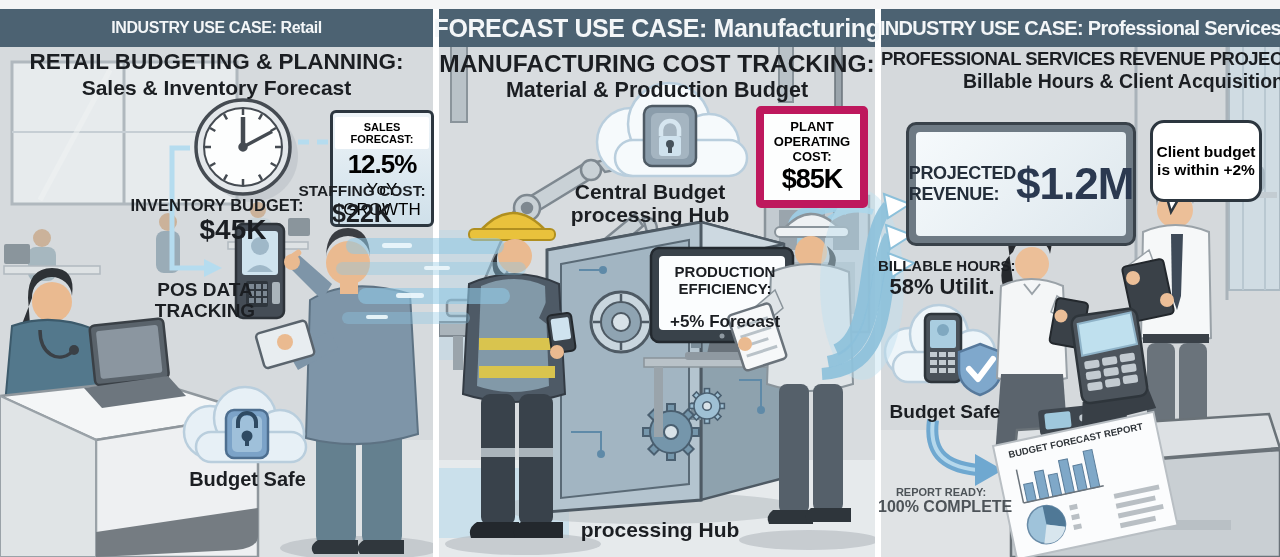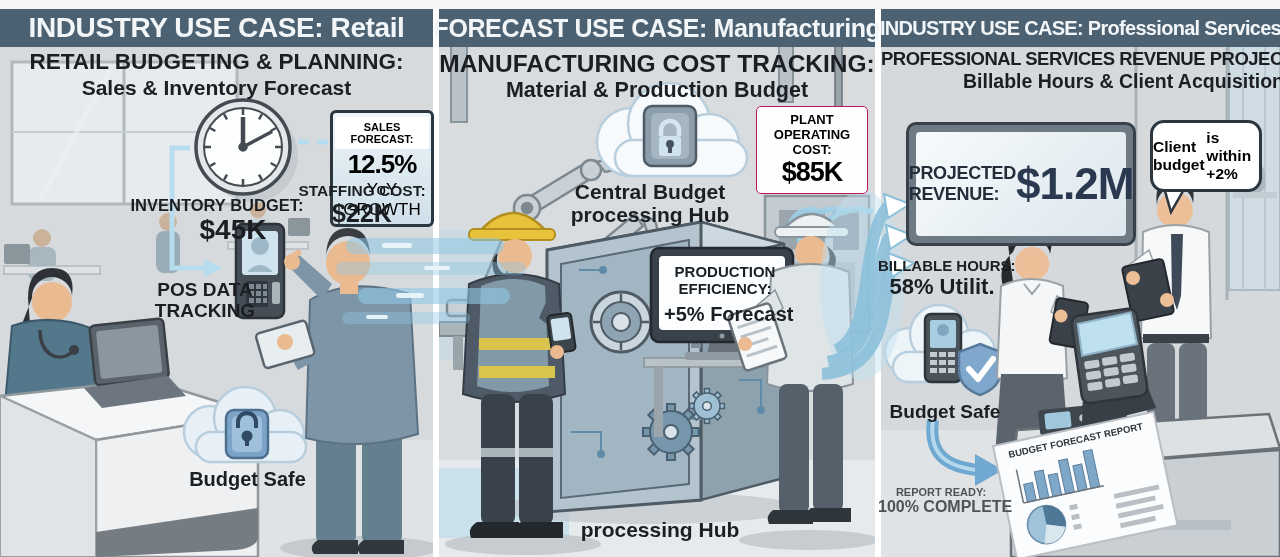--- a/index.html
+++ b/index.html
@@ -12,31 +12,31 @@
   .topstrip{position:absolute;left:0;top:0;width:1280px;height:9px;background:#f4f5f6;z-index:4}
   .hdr{position:absolute;top:9px;height:38px;background:#4c6272;color:#f3f6f8;font-weight:700;
        display:flex;align-items:center;justify-content:center;letter-spacing:-.4px;z-index:5;white-space:nowrap}
   .t{position:absolute;z-index:6;color:#1b1e22;font-weight:700;text-align:center;line-height:1.1;white-space:nowrap}
   .block span{display:block}
   .salesbox{position:absolute;left:330px;top:110px;width:104px;z-index:6;border:3px solid #2c363f;border-radius:6px;
             background:linear-gradient(#eef4f8,#cfe0ea);padding:4px 2px;text-align:center}
   .salesbox .lbl{display:inline-block;font-size:11px;font-weight:700;background:#fff;border-radius:2px;padding:4px 3px}
   .salesbox .val{display:block;font-size:26px;font-weight:700;letter-spacing:-1px}
   .salesbox .yoy{display:block;font-size:17px;font-weight:400}
-  .plantsign{position:absolute;left:756px;top:106px;width:112px;z-index:6;border:1px solid #be185d;border-radius:5px;
+  .plantsign{position:absolute;left:756px;top:106px;width:112px;z-index:6;border:8px solid #be185d;border-radius:5px;
              background:#fdfefe;padding:5px 1px;text-align:center}
   .plantsign span{display:block;font-weight:700}
   .bigscreen{position:absolute;left:906px;top:122px;width:230px;height:124px;z-index:6;background:#6e7a84;
              border:3px solid #39424a;border-radius:10px;padding:7px}
   .bigscreen .inner{width:100%;height:100%;background:linear-gradient(135deg,#f6fafc,#dde7ed);border-radius:4px;
              display:flex;align-items:center;justify-content:center}
   .bigscreen .lbl{font-size:18px;font-weight:700;color:#242e3a;letter-spacing:-.3px}
   .bigscreen .val{font-size:44px;font-weight:700;color:#2b3950;letter-spacing:-1px}
-  .bubble{position:absolute;left:1150px;top:120px;width:112px;height:72px;z-index:6;background:#fff;
-          border:3px solid #2c363f;border-radius:14px;display:flex;align-items:center;justify-content:flex-start;
+  .bubble{position:absolute;left:1150px;top:120px;width:112px;height:82px;z-index:6;background:#fff;
+          border:3px solid #2c363f;border-radius:14px;display:flex;flex-direction:column;align-items:center;justify-content:center;
           font-size:15.5px;font-weight:700;line-height:1.15}
 </style>
 </head>
 <body>
 
 <div class="stage">
 
   <div class="panel" style="left:0;width:433px;background:#d6dadd">
     <svg width="433" height="557" viewBox="0 0 433 557">
       <rect x="0" y="0" width="433" height="557" fill="#d6dadd"></rect>
@@ -502,21 +502,21 @@
       <path d="M828,362 C884,352 870,270 890,236" fill="none" stroke="#8cc0da" stroke-width="12" opacity=".9"></path>
       <path d="M822,374 C890,370 882,298 892,264" fill="none" stroke="#8cc0da" stroke-width="12" opacity=".9"></path>
       <polygon points="884,194 910,204 888,218" fill="#fff" stroke="#8cc0da" stroke-width="2"></polygon>
       <polygon points="886,225 912,235 890,249" fill="#fff" stroke="#8cc0da" stroke-width="2"></polygon>
       <polygon points="888,253 914,263 892,277" fill="#fff" stroke="#8cc0da" stroke-width="2"></polygon>
     </g>
   </svg>
 
   <div class="topstrip"></div>
 
-  <div class="hdr" style="left:0;width:433px;font-size:28px">INDUSTRY USE CASE: Retail</div>
+  <div class="hdr" style="left:0;width:433px;font-size:16px">INDUSTRY USE CASE: Retail</div>
   <div class="hdr" style="left:439px;width:436px;font-size:25px">FORECAST USE CASE: Manufacturing</div>
   <div class="hdr" style="left:881px;width:399px;font-size:20px;letter-spacing:-.7px">INDUSTRY USE CASE: Professional Services</div>
 
   <div class="t" style="left:0;top:50px;width:433px;font-size:22.5px">RETAIL BUDGETING &amp; PLANNING:</div>
   <div class="t sub" style="left:0;top:76px;width:433px;font-size:21px">Sales &amp; Inventory Forecast</div>
   <div class="salesbox">
     <span class="lbl">SALES FORECAST:</span>
     <span class="val">12.5%</span>
     <span class="yoy">YoY GROWTH</span>
   </div>
@@ -537,21 +537,21 @@
     <span>processing Hub</span>
   </div>
   <div class="plantsign">
     <span style="font-size:13px">PLANT</span>
     <span style="font-size:13px">OPERATING COST:</span>
     <span style="font-size:27px;letter-spacing:-1px">$85K</span>
   </div>
   <div class="t block" style="left:664px;top:264px;width:122px;font-size:15px">
     <span>PRODUCTION</span>
     <span>EFFICIENCY:</span>
-    <span style="font-size:20px;margin-top:6px">+5% Forecast</span>
+    <span style="font-size:17px;margin-top:16px">+5% Forecast</span>
   </div>
   <div class="t" style="left:580px;top:518px;width:160px;font-size:21px">processing Hub</div>
 
   <div class="t" style="left:881px;top:49px;width:399px;font-size:18.5px;letter-spacing:-.5px">PROFESSIONAL SERVICES REVENUE PROJECTION:</div>
   <div class="t sub" style="left:924px;top:71px;width:399px;font-size:19.5px">Billable Hours &amp; Client Acquisition</div>
   <div class="bigscreen">
     <div class="inner">
       <span class="lbl">PROJECTED REVENUE:</span>
       <span class="val">$1.2M</span>
     </div>

